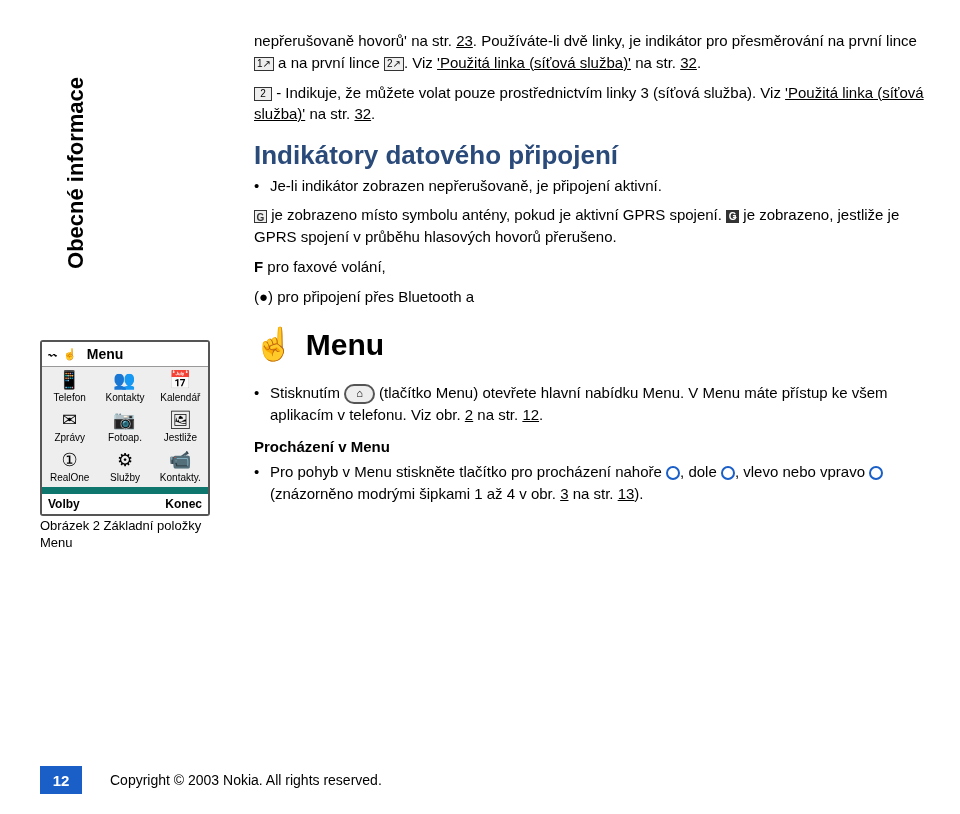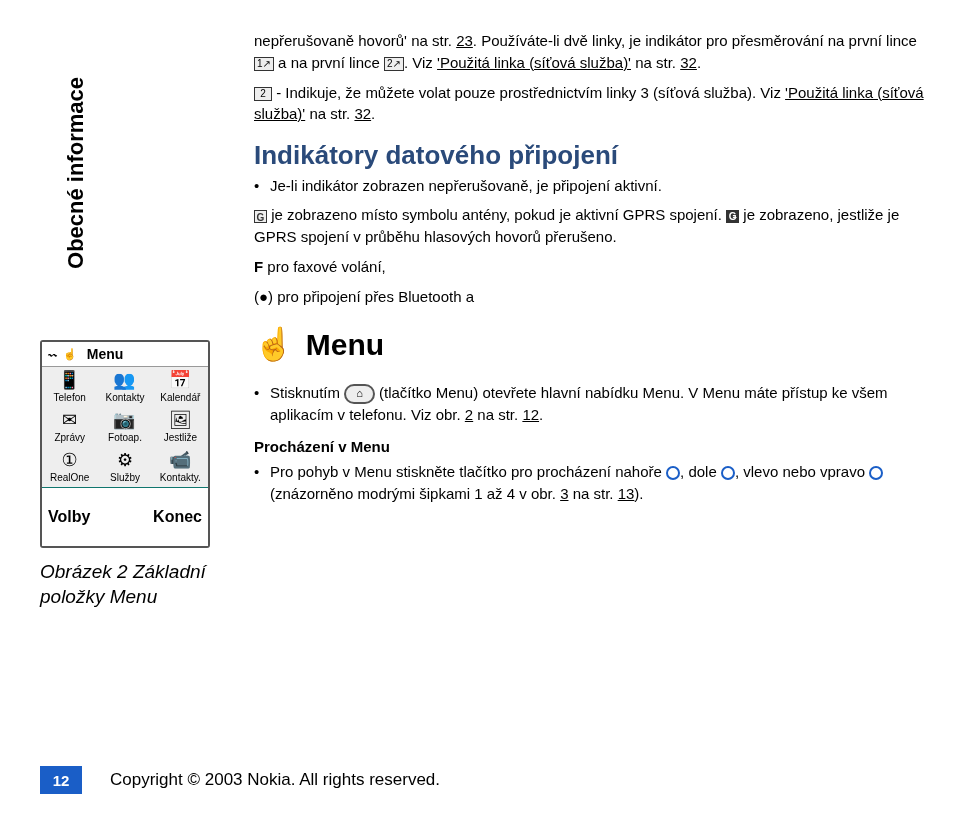--- a/index.html
+++ b/index.html
@@ -64,30 +64,29 @@
   }
   .phone-cell .ic {
     font-size: 18px;
     display: block;
     height: 20px;
     margin-bottom: 2px;
   }
   .phone-footer {
     display: flex;
     justify-content: space-between;
-    padding: 20px 6px;
+    padding: 3px 6px;
     background: #fff;
-    border-top: 1px solid #0f766e;
-    font-weight: bold;
-    font-size: 16px;
+    border-top: 7px solid #0f766e;
+    font-weight: bold;
+    font-size: 12px;
   }
   .fig-caption {
-    font-style: italic;
-    font-size: 19px;
-    margin-top: 12px;
+    font-size: 13px;
+    margin-top: 2px;
     line-height: 1.3;
   }
   .main-col {
     flex: 1;
     font-size: 15px;
     line-height: 1.45;
   }
   .para { margin-bottom: 8px; }
   .inline-icon {
     display: inline-block;
@@ -170,21 +169,21 @@
     color: #fff;
     width: 42px;
     height: 28px;
     display: flex;
     align-items: center;
     justify-content: center;
     font-size: 15px;
     font-weight: bold;
   }
   .copyright {
-    font-size: 17px;
+    font-size: 14px;
   }
   .sq {
     display:inline-block;
     width:13px;height:13px;
     background:#333;
     color:#fff;
     font-size:10px;
     text-align:center;
     line-height:13px;
     vertical-align:middle;

